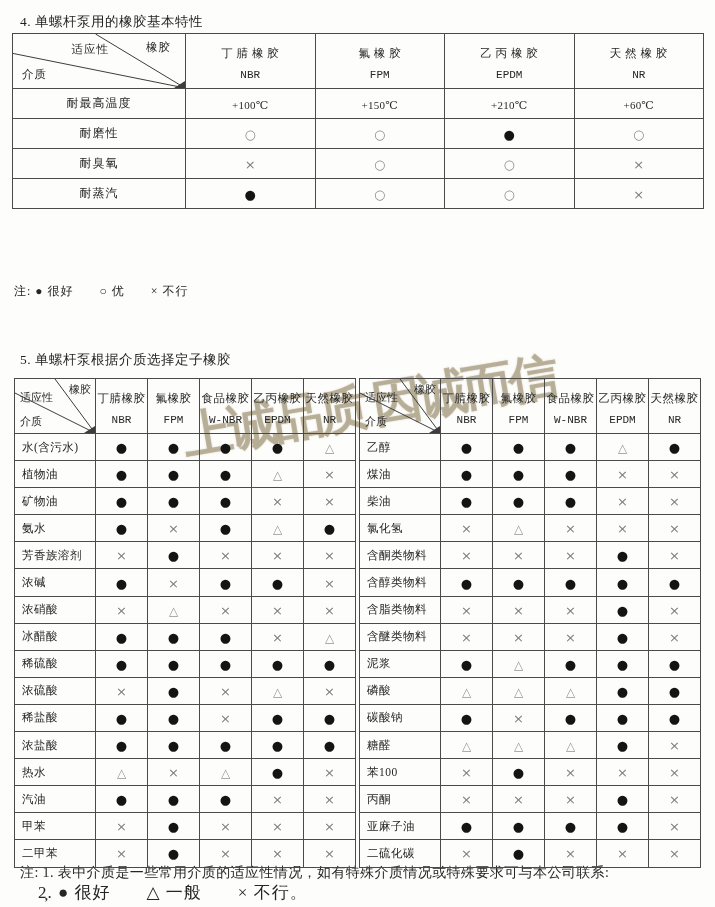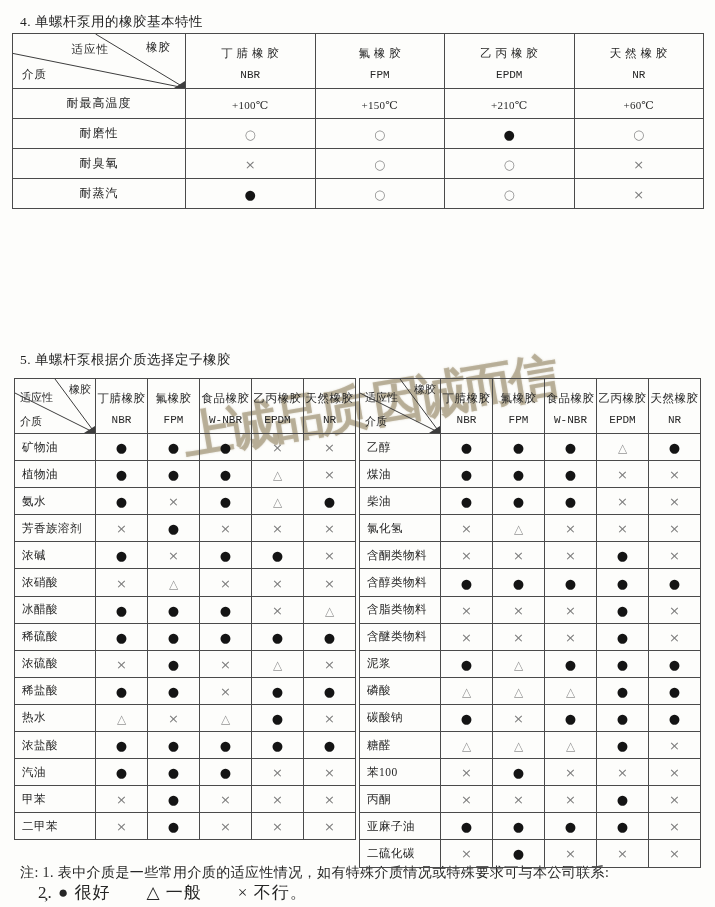--- a/index.html
+++ b/index.html
@@ -164,20 +164,21 @@
         <tr>
           <td class="rlabel">耐蒸汽</td>
           <td><span class="s-dot">●</span></td>
           <td><span class="s-ring">○</span></td>
           <td><span class="s-ring">○</span></td>
           <td><span class="s-x">×</span></td>
         </tr>
       </tbody>
   </table>
 
+  <div class="legend4">注: ● 很好　　○ 优　　× 不行</div>
 
   <div class="title title5">5. 单螺杆泵根据介质选择定子橡胶</div>
 
   <table id="t5l" class="doc-table">
     <colgroup>
       <col style="width:81px">
         <col style="width:52px">
         <col style="width:52px">
       <col style="width:52px">
         <col style="width:52px">
@@ -212,36 +213,44 @@
             <div class="hcode">EPDM</div>
           </th>
           <th class="colhead">
             <div class="hname">天然橡胶</div>
             <div class="hcode">NR</div>
           </th>
         </tr>
     </thead>
     <tbody>
         <tr>
+          <td class="rlabel">水(含污水)</td>
+          <td><span class="s-dot">●</span></td>
+          <td><span class="s-dot">●</span></td>
+          <td><span class="s-dot">●</span></td>
+          <td><span class="s-dot">●</span></td>
+          <td><span class="s-tri">△</span></td>
+        </tr>
+        <tr>
+          <td class="rlabel">植物油</td>
+          <td><span class="s-dot">●</span></td>
+          <td><span class="s-dot">●</span></td>
+          <td><span class="s-dot">●</span></td>
+          <td><span class="s-tri">△</span></td>
+          <td><span class="s-x">×</span></td>
+        </tr>
+        <tr>
           <td class="rlabel">矿物油</td>
           <td><span class="s-dot">●</span></td>
           <td><span class="s-dot">●</span></td>
           <td><span class="s-dot">●</span></td>
           <td><span class="s-x">×</span></td>
           <td><span class="s-x">×</span></td>
         </tr>
         <tr>
-          <td class="rlabel">植物油</td>
-          <td><span class="s-dot">●</span></td>
-          <td><span class="s-dot">●</span></td>
-          <td><span class="s-dot">●</span></td>
-          <td><span class="s-tri">△</span></td>
-          <td><span class="s-x">×</span></td>
-        </tr>
-        <tr>
           <td class="rlabel">氨水</td>
           <td><span class="s-dot">●</span></td>
           <td><span class="s-x">×</span></td>
           <td><span class="s-dot">●</span></td>
           <td><span class="s-tri">△</span></td>
           <td><span class="s-dot">●</span></td>
         </tr>
         <tr>
           <td class="rlabel">芳香族溶剂</td>
           <td><span class="s-x">×</span></td>
@@ -292,34 +301,34 @@
         </tr>
         <tr>
           <td class="rlabel">稀盐酸</td>
           <td><span class="s-dot">●</span></td>
           <td><span class="s-dot">●</span></td>
           <td><span class="s-x">×</span></td>
           <td><span class="s-dot">●</span></td>
           <td><span class="s-dot">●</span></td>
         </tr>
         <tr>
+          <td class="rlabel">浓盐酸</td>
+          <td><span class="s-dot">●</span></td>
+          <td><span class="s-dot">●</span></td>
+          <td><span class="s-dot">●</span></td>
+          <td><span class="s-dot">●</span></td>
+          <td><span class="s-dot">●</span></td>
+        </tr>
+        <tr>
           <td class="rlabel">热水</td>
           <td><span class="s-tri">△</span></td>
           <td><span class="s-x">×</span></td>
           <td><span class="s-tri">△</span></td>
           <td><span class="s-dot">●</span></td>
           <td><span class="s-x">×</span></td>
-        </tr>
-        <tr>
-          <td class="rlabel">浓盐酸</td>
-          <td><span class="s-dot">●</span></td>
-          <td><span class="s-dot">●</span></td>
-          <td><span class="s-dot">●</span></td>
-          <td><span class="s-dot">●</span></td>
-          <td><span class="s-dot">●</span></td>
         </tr>
         <tr>
           <td class="rlabel">汽油</td>
           <td><span class="s-dot">●</span></td>
           <td><span class="s-dot">●</span></td>
           <td><span class="s-dot">●</span></td>
           <td><span class="s-x">×</span></td>
           <td><span class="s-x">×</span></td>
         </tr>
         <tr>

